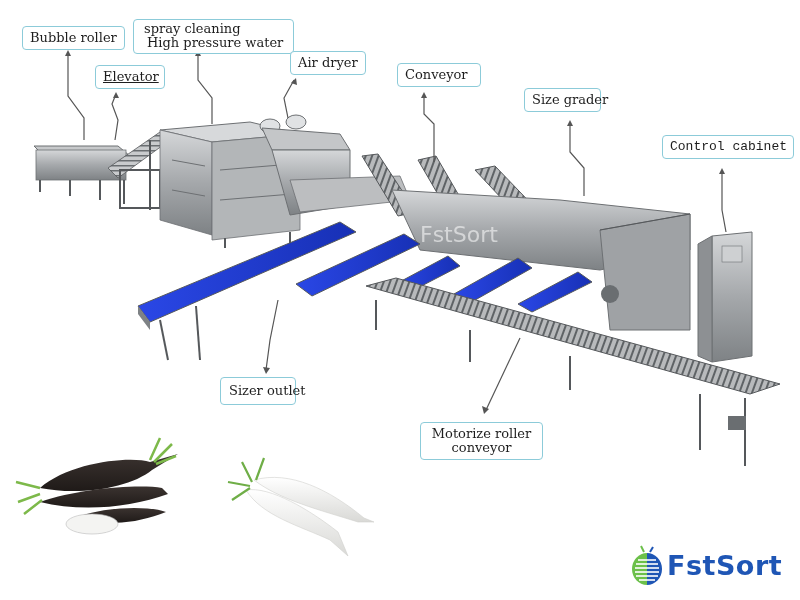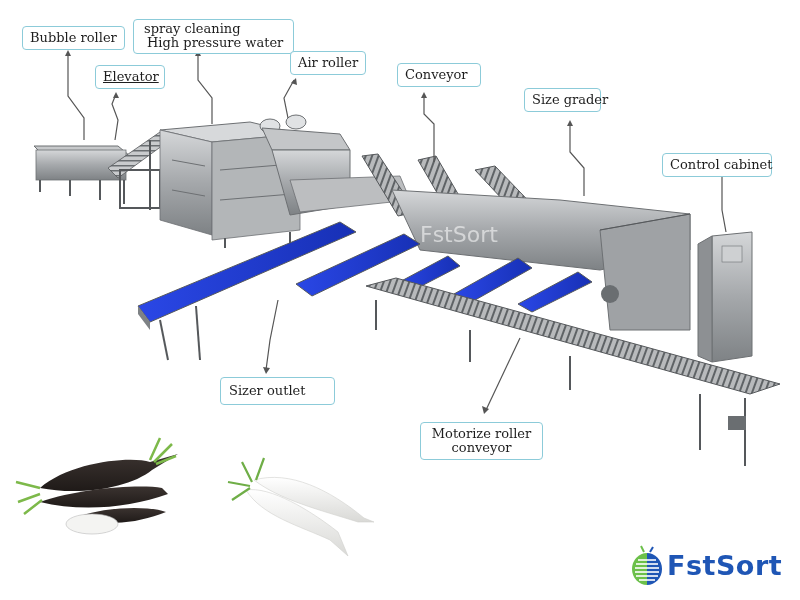--- a/index.html
+++ b/index.html
@@ -160,29 +160,29 @@
 
 <div class="label" style="left:22px;top:26px;"><span>Bubble roller</span></div>
 
 <div class="label" style="left:133px;top:19px;padding:2px 10px 3px 10px;line-height:14px;">
   <div>spray cleaning</div>
   <div style="padding-left:3px;">High pressure water</div>
 </div>
 
 <div class="label" style="left:95px;top:65px;width:70px;text-decoration:underline;"><span>Elevator</span></div>
 
-<div class="label" style="left:290px;top:51px;"><span>Air roller</span></div>
+<div class="label" style="left:290px;top:51px;"><span>Air dryer</span></div>
 
 <div class="label" style="left:397px;top:63px;width:84px;"><span>Conveyor</span></div>
 
 <div class="label" style="left:524px;top:88px;width:77px;"><span>Size grader</span></div>
 
-<div class="label" style="left:662px;top:153px;width:110px;"><span>Control cabinet</span></div>
-
-<div class="label" style="left:220px;top:377px;width:115px;padding:6px 8px;"><span>Sizer outlet</span></div>
+<div class="label" style="left:662px;top:135px;width:132px;font-family:Liberation Mono, monospace;"><span>Control cabinet</span></div>
+
+<div class="label" style="left:220px;top:377px;width:76px;padding:6px 8px;"><span>Sizer outlet</span></div>
 
 <div class="label center" style="left:420px;top:422px;width:123px;padding:4px 6px;">
   <div>Motorize roller</div>
   <div>conveyor</div>
 </div>
 
 <div class="logo">
   <svg width="34" height="42" viewBox="0 0 34 42">
     <path d="M14,8 l-3,-6" stroke="#6cc04a" stroke-width="2"></path>
     <path d="M20,8 l3,-5" stroke="#1f56b5" stroke-width="2"></path>

